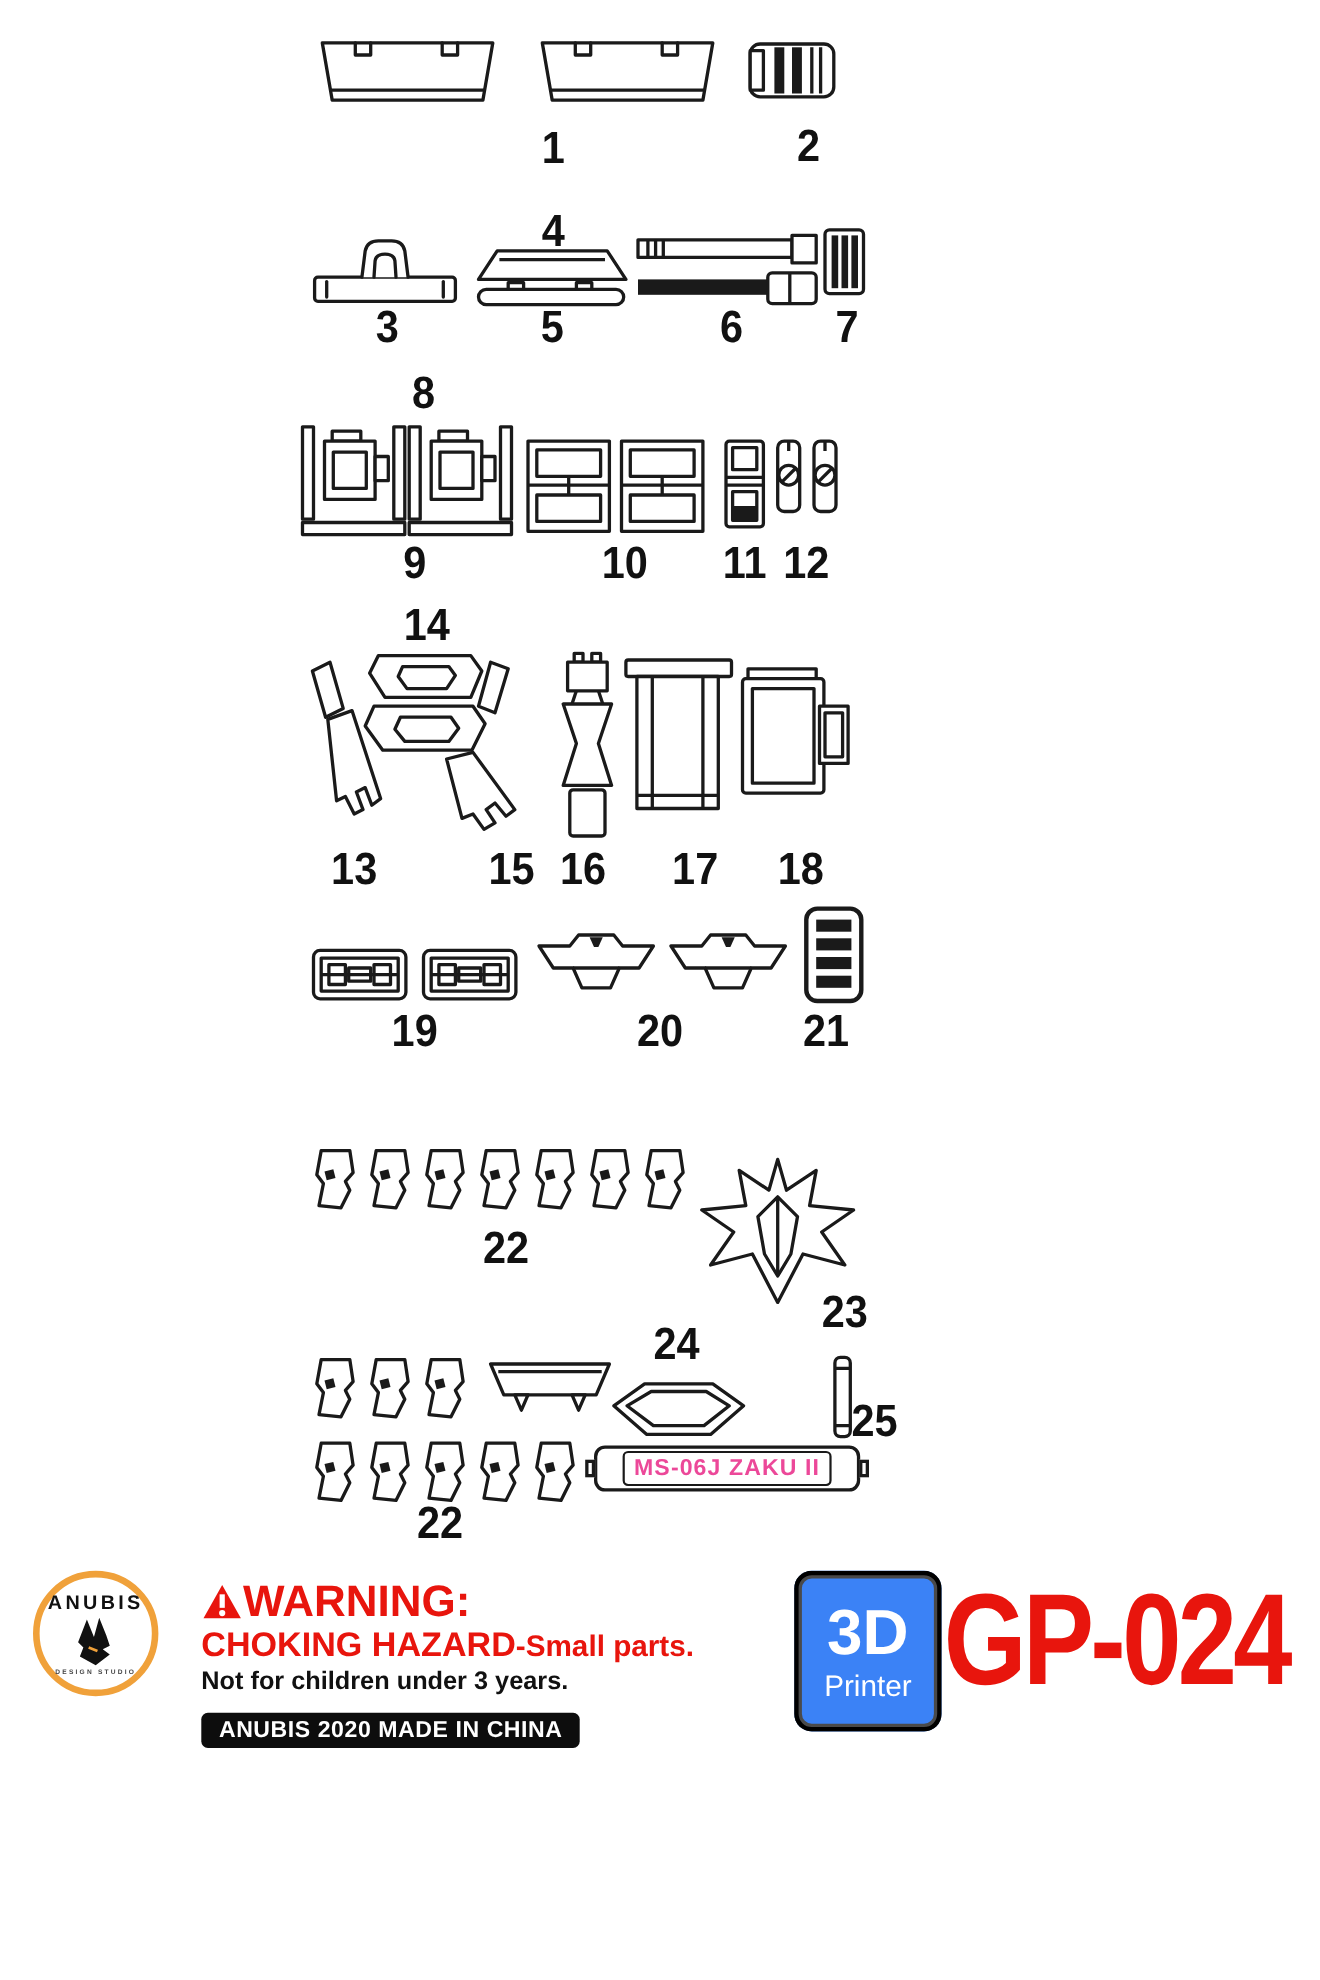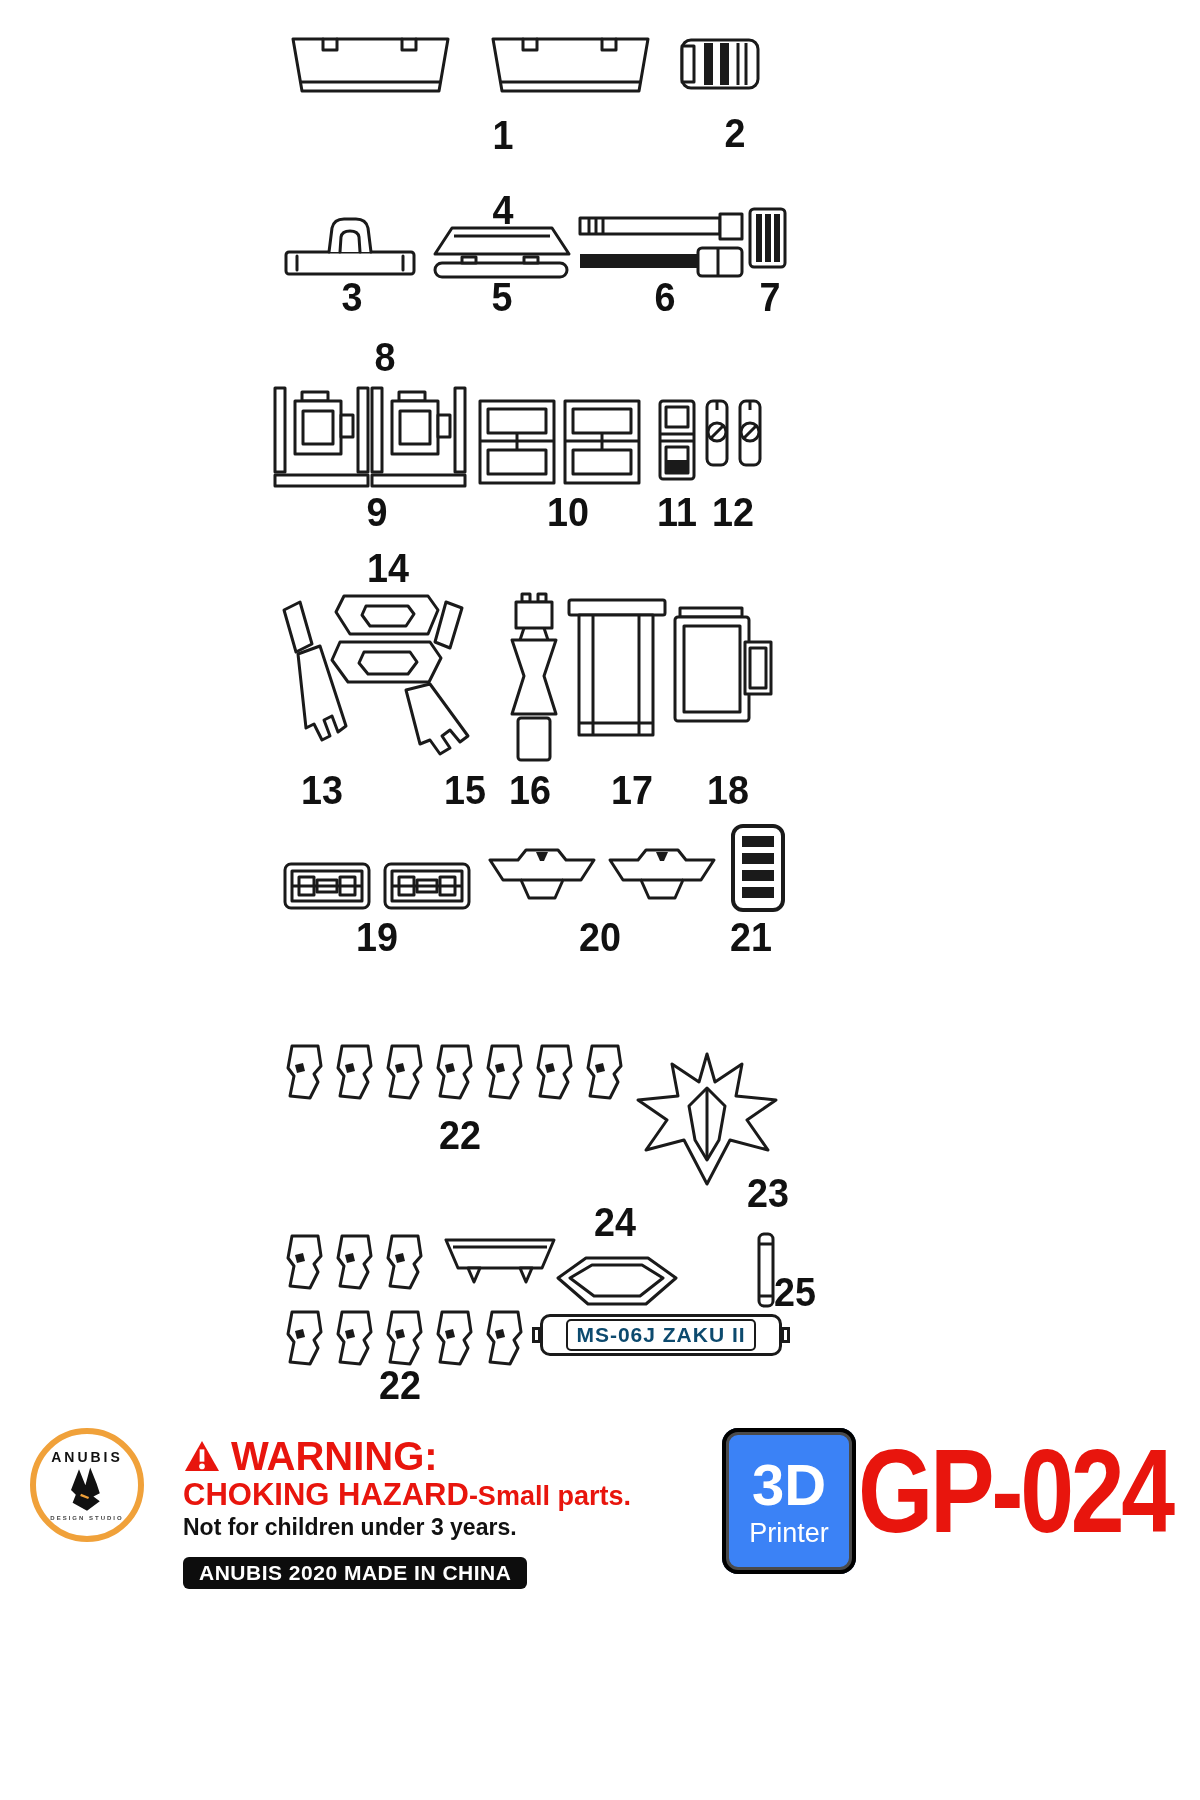--- a/index.html
+++ b/index.html
@@ -10,31 +10,31 @@
   .plabel{
     position:absolute;
     transform:translate(-50%,-50%) scaleX(0.92);
     font-family:"Liberation Sans",sans-serif;
     font-weight:900;font-size:41px;color:#111;white-space:nowrap;
   }
   
   .nameplate{position:absolute;left:540px;top:1314px;width:242px;height:42px;background:#fff;
     border:3px solid #1a1a1a;border-radius:10px;display:flex;align-items:center;justify-content:center}
   .nameplate-inner{border:2px solid #1a1a1a;border-radius:5px;padding:2px 8px;font-weight:900;
-    font-size:21px;letter-spacing:1px;white-space:nowrap;color:#0c4a6e}
+    font-size:21px;letter-spacing:1px;white-space:nowrap;color:#ec4899}
   .plate-tab{position:absolute;width:9px;height:16px;border:3px solid #1a1a1a;background:#fff;top:10px}
   .plate-tab.left{left:-11px}
   .plate-tab.right{right:-11px}
   
   .anubis-logo{position:absolute;left:30px;top:1428px;width:114px;height:114px;border:6px solid #f0a13a;
     border-radius:50%;background:#fff;display:flex;flex-direction:column;align-items:center;justify-content:center;gap:1px}
-  .logo-brand{font-size:14px;font-weight:bold;letter-spacing:3px;color:#111}
+  .logo-brand{font-size:18px;font-weight:bold;letter-spacing:3px;color:#111}
   .logo-sub{font-size:6px;letter-spacing:2px;color:#444;font-weight:bold}
   .warning-block{position:absolute;left:183px;top:1436px;display:flex;flex-direction:column;gap:3px}
-  .warning-title-row{display:flex;align-items:center;gap:10px}
+  .warning-title-row{display:flex;align-items:center;}
   .warning-title{font-size:40px;font-weight:900;color:#e8150d;line-height:1}
   .warning-hazard{font-size:31px;font-weight:900;color:#e8150d;line-height:1.05}
   .hazard-suffix{font-size:27px}
   .warning-age{font-size:23px;font-weight:900;color:#111;line-height:1.1}
   .made-in-bar{margin-top:14px;align-self:flex-start;background:#0d0d0d;color:#fff;font-weight:900;
     font-size:21px;padding:4px 16px;border-radius:6px;letter-spacing:0.5px}
   .badge-3d{position:absolute;left:722px;top:1428px;width:134px;height:146px;background:#3b82f6;border-radius:16px;
     box-shadow:inset 0 0 0 4px #000, inset 0 0 0 7px #4a4a4a;
     display:flex;flex-direction:column;align-items:center;justify-content:center;gap:6px}
   .badge-3d-top{color:#fff;font-size:58px;font-weight:900;line-height:1}

